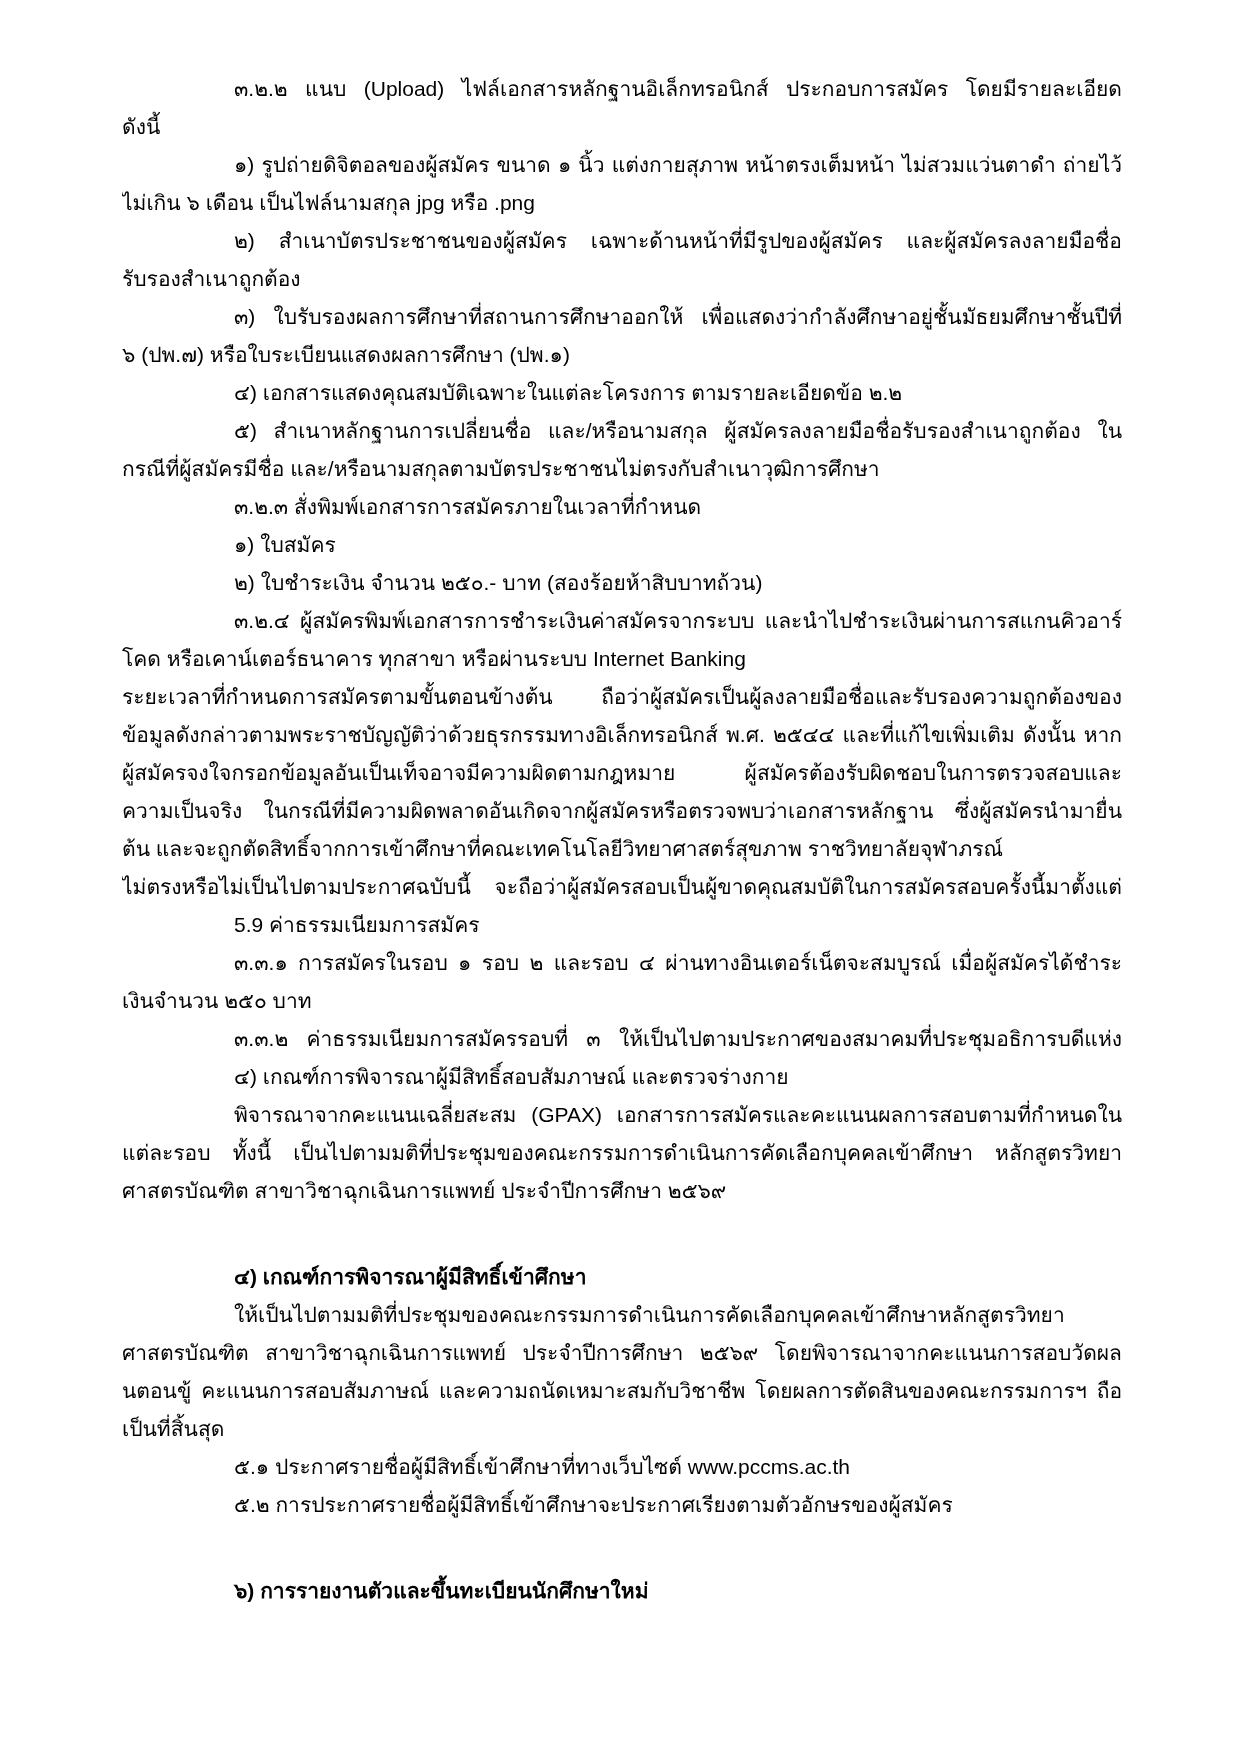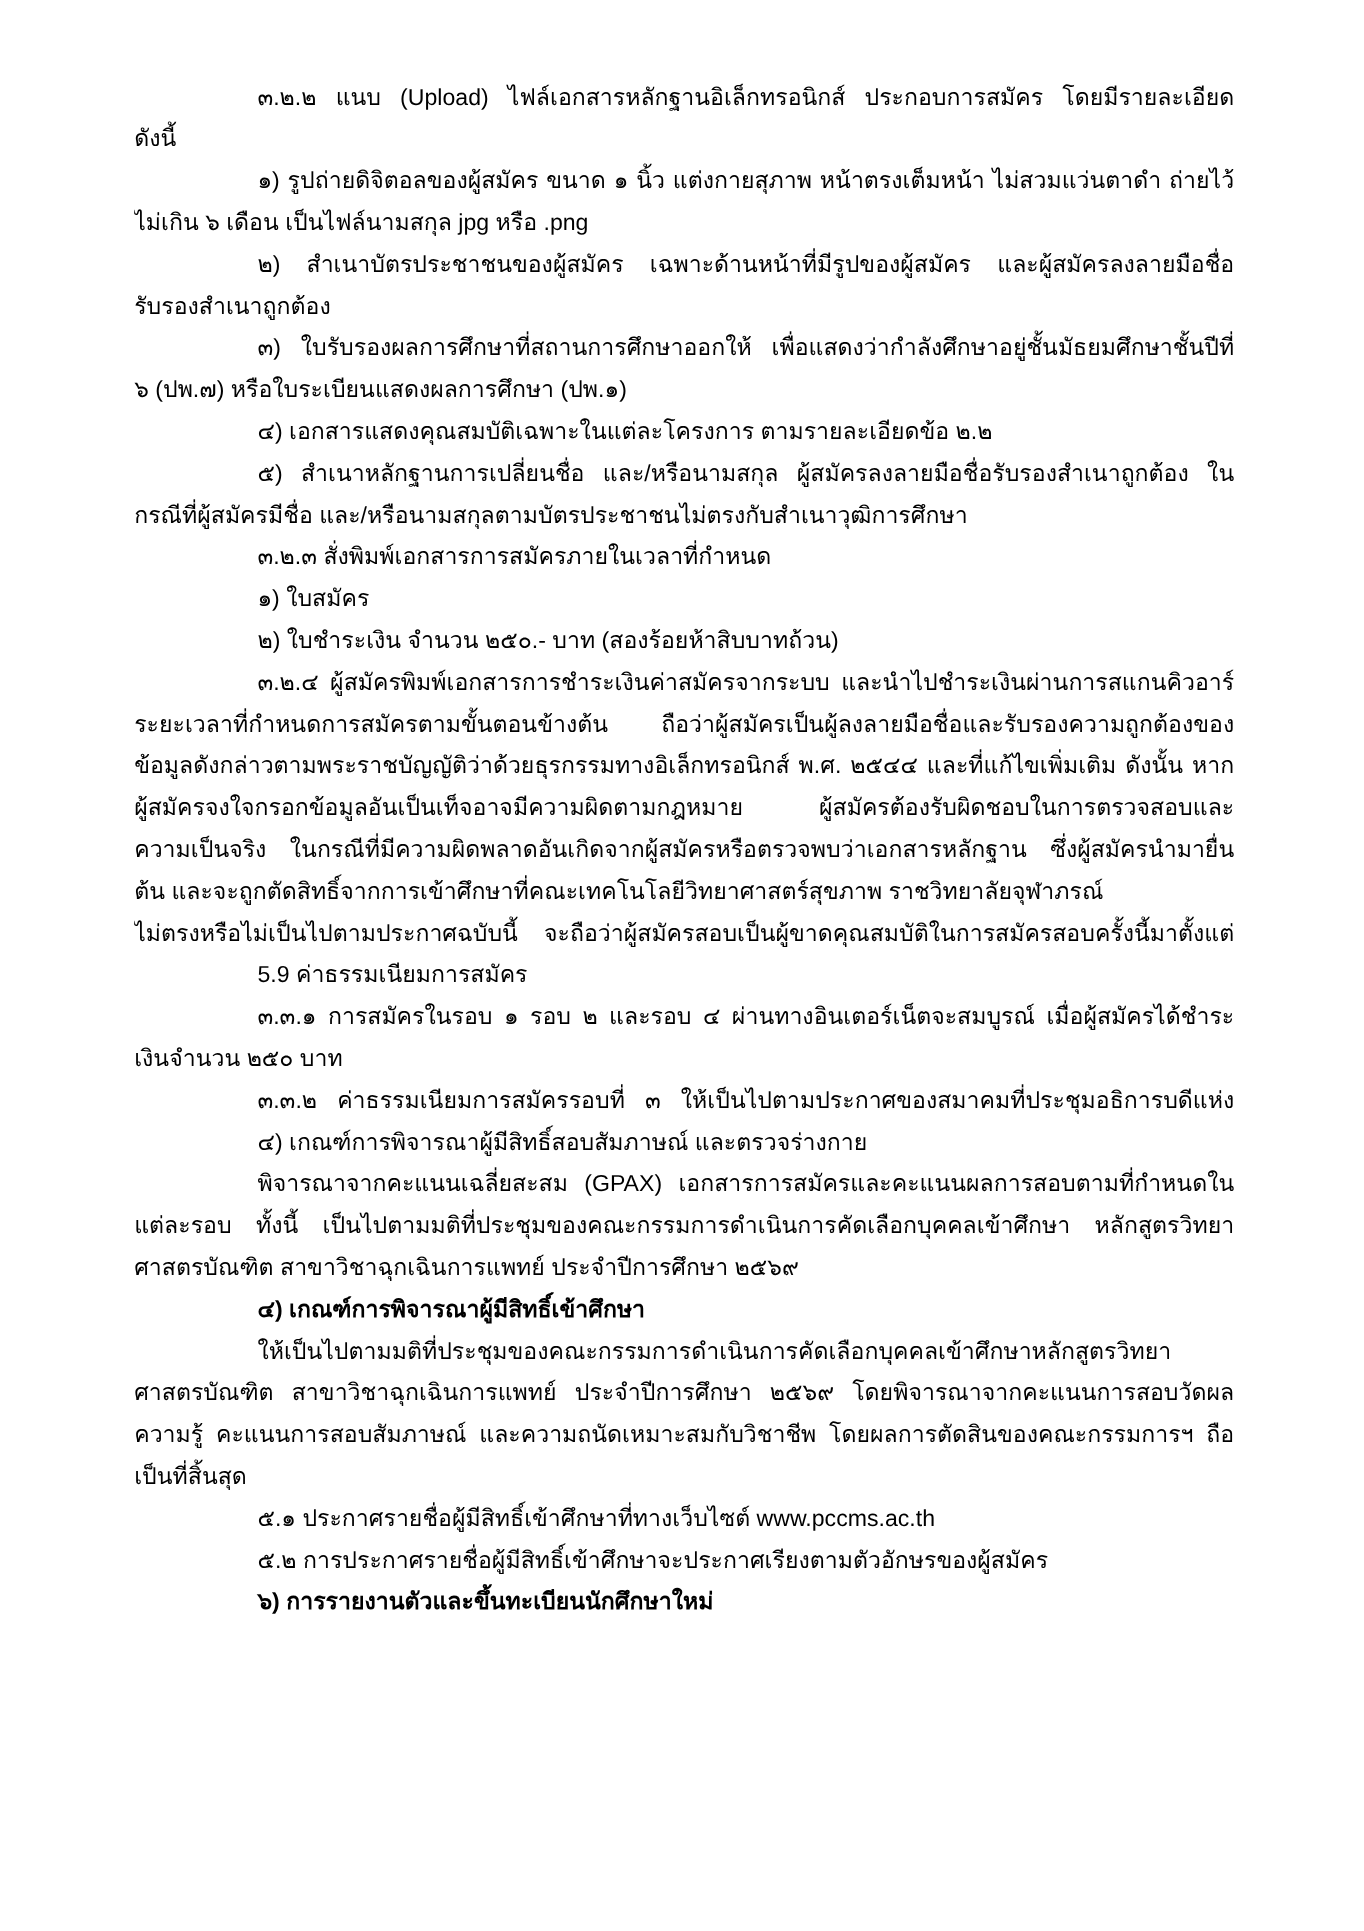--- a/index.html
+++ b/index.html
@@ -33,20 +33,21 @@
     color: #000000;
   }
   .line.j {
     text-align-last: justify;
   }
   .line.indent {
     text-indent: 112px;
   }
   .line.bold {
     font-weight: bold;
+    margin-top: 48px;
   }
 </style>
 </head>
 <body>
 
 <div class="page">
   <div class="textblock" id="textblock">
       <div class="line indent j">๓.๒.๒ แนบ (Upload) ไฟล์เอกสารหลักฐานอิเล็กทรอนิกส์ ประกอบการสมัคร โดยมีรายละเอียด</div>
       <div class="line">ดังนี้</div>
       <div class="line indent j">๑) รูปถ่ายดิจิตอลของผู้สมัคร ขนาด ๑ นิ้ว แต่งกายสุภาพ หน้าตรงเต็มหน้า ไม่สวมแว่นตาดำ ถ่ายไว้</div>
@@ -55,36 +56,37 @@
       <div class="line">รับรองสำเนาถูกต้อง</div>
       <div class="line indent j">๓) ใบรับรองผลการศึกษาที่สถานการศึกษาออกให้ เพื่อแสดงว่ากำลังศึกษาอยู่ชั้นมัธยมศึกษาชั้นปีที่</div>
       <div class="line">๖ (ปพ.๗) หรือใบระเบียนแสดงผลการศึกษา (ปพ.๑)</div>
       <div class="line indent">๔) เอกสารแสดงคุณสมบัติเฉพาะในแต่ละโครงการ ตามรายละเอียดข้อ ๒.๒</div>
       <div class="line indent j">๕) สำเนาหลักฐานการเปลี่ยนชื่อ และ/หรือนามสกุล ผู้สมัครลงลายมือชื่อรับรองสำเนาถูกต้อง ใน</div>
       <div class="line">กรณีที่ผู้สมัครมีชื่อ และ/หรือนามสกุลตามบัตรประชาชนไม่ตรงกับสำเนาวุฒิการศึกษา</div>
       <div class="line indent">๓.๒.๓ สั่งพิมพ์เอกสารการสมัครภายในเวลาที่กำหนด</div>
       <div class="line indent">๑) ใบสมัคร</div>
       <div class="line indent">๒) ใบชำระเงิน จำนวน ๒๕๐.- บาท (สองร้อยห้าสิบบาทถ้วน)</div>
       <div class="line indent j">๓.๒.๔ ผู้สมัครพิมพ์เอกสารการชำระเงินค่าสมัครจากระบบ และนำไปชำระเงินผ่านการสแกนคิวอาร์</div>
+      <div class="line">โคด หรือเคาน์เตอร์ธนาคาร ทุกสาขา หรือผ่านระบบ Internet Banking</div>
       <div class="line j">ระยะเวลาที่กำหนดการสมัครตามขั้นตอนข้างต้น ถือว่าผู้สมัครเป็นผู้ลงลายมือชื่อและรับรองความถูกต้องของ</div>
       <div class="line j">ข้อมูลดังกล่าวตามพระราชบัญญัติว่าด้วยธุรกรรมทางอิเล็กทรอนิกส์ พ.ศ. ๒๕๔๔ และที่แก้ไขเพิ่มเติม ดังนั้น หาก</div>
       <div class="line j">ผู้สมัครจงใจกรอกข้อมูลอันเป็นเท็จอาจมีความผิดตามกฎหมาย ผู้สมัครต้องรับผิดชอบในการตรวจสอบและ</div>
       <div class="line j">ความเป็นจริง ในกรณีที่มีความผิดพลาดอันเกิดจากผู้สมัครหรือตรวจพบว่าเอกสารหลักฐาน ซึ่งผู้สมัครนำมายื่น</div>
       <div class="line">ต้น และจะถูกตัดสิทธิ์จากการเข้าศึกษาที่คณะเทคโนโลยีวิทยาศาสตร์สุขภาพ ราชวิทยาลัยจุฬาภรณ์</div>
       <div class="line j">ไม่ตรงหรือไม่เป็นไปตามประกาศฉบับนี้ จะถือว่าผู้สมัครสอบเป็นผู้ขาดคุณสมบัติในการสมัครสอบครั้งนี้มาตั้งแต่</div>
       <div class="line indent">5.9 ค่าธรรมเนียมการสมัคร</div>
       <div class="line indent j">๓.๓.๑ การสมัครในรอบ ๑ รอบ ๒ และรอบ ๔ ผ่านทางอินเตอร์เน็ตจะสมบูรณ์ เมื่อผู้สมัครได้ชำระ</div>
       <div class="line">เงินจำนวน ๒๕๐ บาท</div>
       <div class="line indent j">๓.๓.๒ ค่าธรรมเนียมการสมัครรอบที่ ๓ ให้เป็นไปตามประกาศของสมาคมที่ประชุมอธิการบดีแห่ง</div>
       <div class="line indent">๔) เกณฑ์การพิจารณาผู้มีสิทธิ์สอบสัมภาษณ์ และตรวจร่างกาย</div>
       <div class="line indent j">พิจารณาจากคะแนนเฉลี่ยสะสม (GPAX) เอกสารการสมัครและคะแนนผลการสอบตามที่กำหนดใน</div>
       <div class="line j">แต่ละรอบ ทั้งนี้ เป็นไปตามมติที่ประชุมของคณะกรรมการดำเนินการคัดเลือกบุคคลเข้าศึกษา หลักสูตรวิทยา</div>
       <div class="line">ศาสตรบัณฑิต สาขาวิชาฉุกเฉินการแพทย์ ประจำปีการศึกษา ๒๕๖๙</div>
       <div class="line indent bold">๔) เกณฑ์การพิจารณาผู้มีสิทธิ์เข้าศึกษา</div>
       <div class="line indent">ให้เป็นไปตามมติที่ประชุมของคณะกรรมการดำเนินการคัดเลือกบุคคลเข้าศึกษาหลักสูตรวิทยา</div>
       <div class="line j">ศาสตรบัณฑิต สาขาวิชาฉุกเฉินการแพทย์ ประจำปีการศึกษา ๒๕๖๙ โดยพิจารณาจากคะแนนการสอบวัดผล</div>
-      <div class="line j">ความรู้ คะแนนการสอบสัมภาษณ์ และความถนัดเหมาะสมกับวิชาชีพ โดยผลการตัดสินของคณะกรรมการฯ ถือ</div>
+      <div class="line j">นตอนขู้ คะแนนการสอบสัมภาษณ์ และความถนัดเหมาะสมกับวิชาชีพ โดยผลการตัดสินของคณะกรรมการฯ ถือ</div>
       <div class="line">เป็นที่สิ้นสุด</div>
       <div class="line indent">๕.๑ ประกาศรายชื่อผู้มีสิทธิ์เข้าศึกษาที่ทางเว็บไซต์ www.pccms.ac.th</div>
       <div class="line indent">๕.๒ การประกาศรายชื่อผู้มีสิทธิ์เข้าศึกษาจะประกาศเรียงตามตัวอักษรของผู้สมัคร</div>
       <div class="line indent bold">๖) การรายงานตัวและขึ้นทะเบียนนักศึกษาใหม่</div>
     </div>
 </div>
 
 </body></html>

